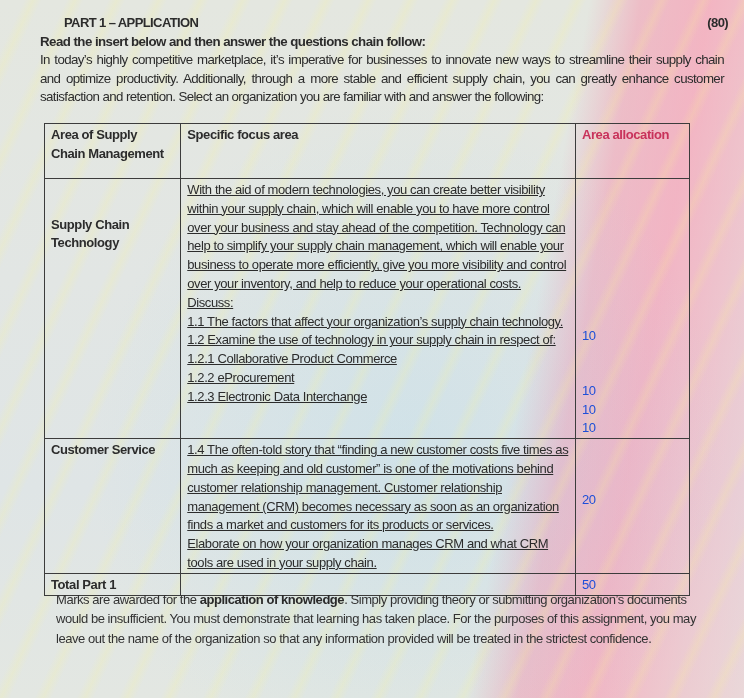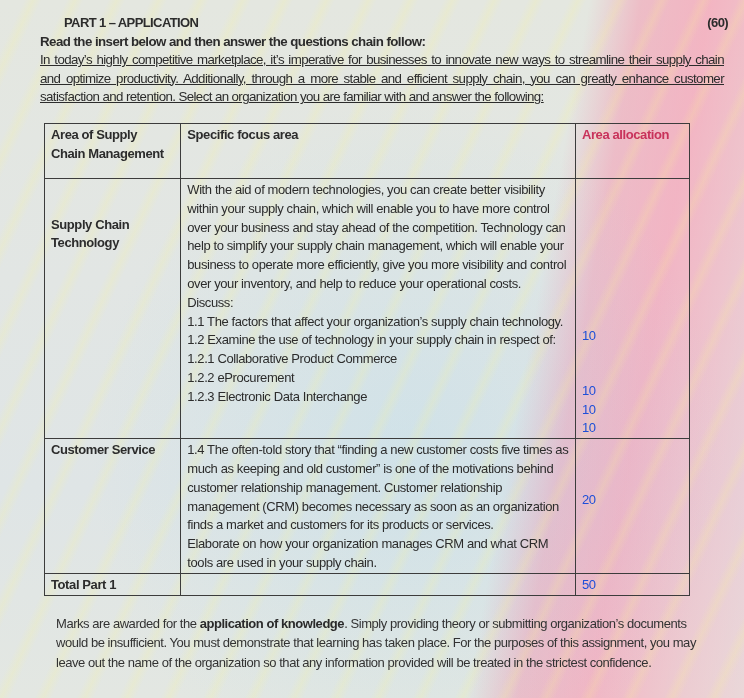--- a/index.html
+++ b/index.html
@@ -40,21 +40,20 @@
       font-weight: bold;
       font-size: 13px;
       letter-spacing: -0.6px;
       padding-left: 24px;
     }
     .heading-row .marks { margin-right: -4px; }
     .intro-line { font-weight: bold; letter-spacing: -0.55px; }
     .insert {
       text-align: justify;
       letter-spacing: -0.6px;
-      text-decoration: underline;
     }
     table.alloc {
       position: absolute;
       left: 4px;
       top: 109px;
       width: 646px;
       border-collapse: collapse;
       font-size: 13px;
       line-height: 18.8px;
       letter-spacing: -0.4px;
@@ -70,45 +69,45 @@
     .c2 { width: 378px; }
     .c3 { width: 100px; }
     th.c3 { color: #c8325a; }
     .area-label {
       font-weight: bold;
       vertical-align: middle !important;
       margin-left: 31px;
     }
     .area-label.top { vertical-align: top !important; }
     .focus-text { text-align: justify; }
-    .focus-text p { margin: 0; }
+    .focus-text p { margin: 0; text-decoration: underline; }
     .mark-cell { text-align: center; color: #1d4ed8; position: relative; }
     .mark-line { display: block; height: 18.8px; }
     .total-row td { padding-top: 3px; }
     .footer {
       position: absolute;
       left: 56px;
-      top: 614px;
+      top: 590px;
       width: 664px;
       font-size: 13px;
       line-height: 19.4px;
       letter-spacing: -0.45px;
       color: #333;
     }
     .footer b { color: #2a2a2a; }
   </style>
 </head>
 <body>
 
 <div class="glare"></div>
 
 <div class="page">
   <div class="heading-row">
     <span>PART 1 – APPLICATION</span>
-    <span class="marks">(60)</span>
+    <span class="marks">(80)</span>
   </div>
   <div class="intro-line">Read the insert below and then answer the questions chain follow:</div>
   <div class="insert">In today’s highly competitive marketplace, it’s imperative for businesses to innovate new ways to streamline their supply chain and optimize productivity. Additionally, through a more stable and efficient supply chain, you can greatly enhance customer satisfaction and retention. Select an organization you are familiar with and answer the following:</div>
 
   <table class="alloc">
     <thead>
       <tr>
         <th class="c1" style="height:52px;">Area of Supply Chain Management</th>
         <th class="c2">Specific focus area</th>
         <th class="c3">Area allocation</th>

